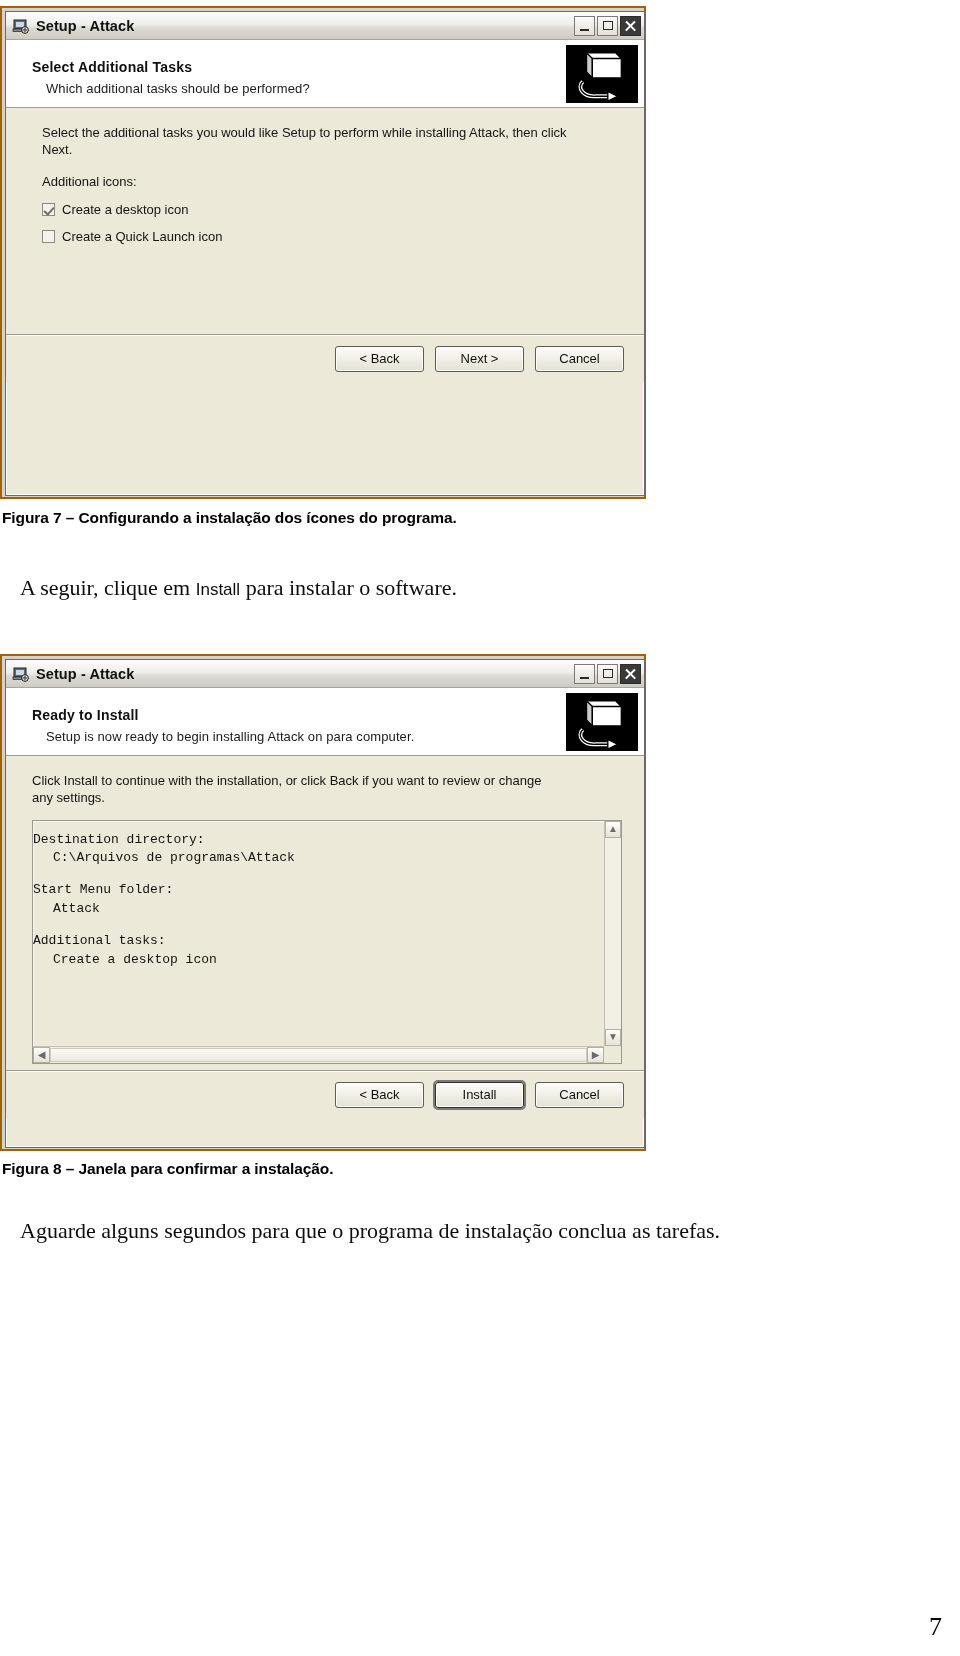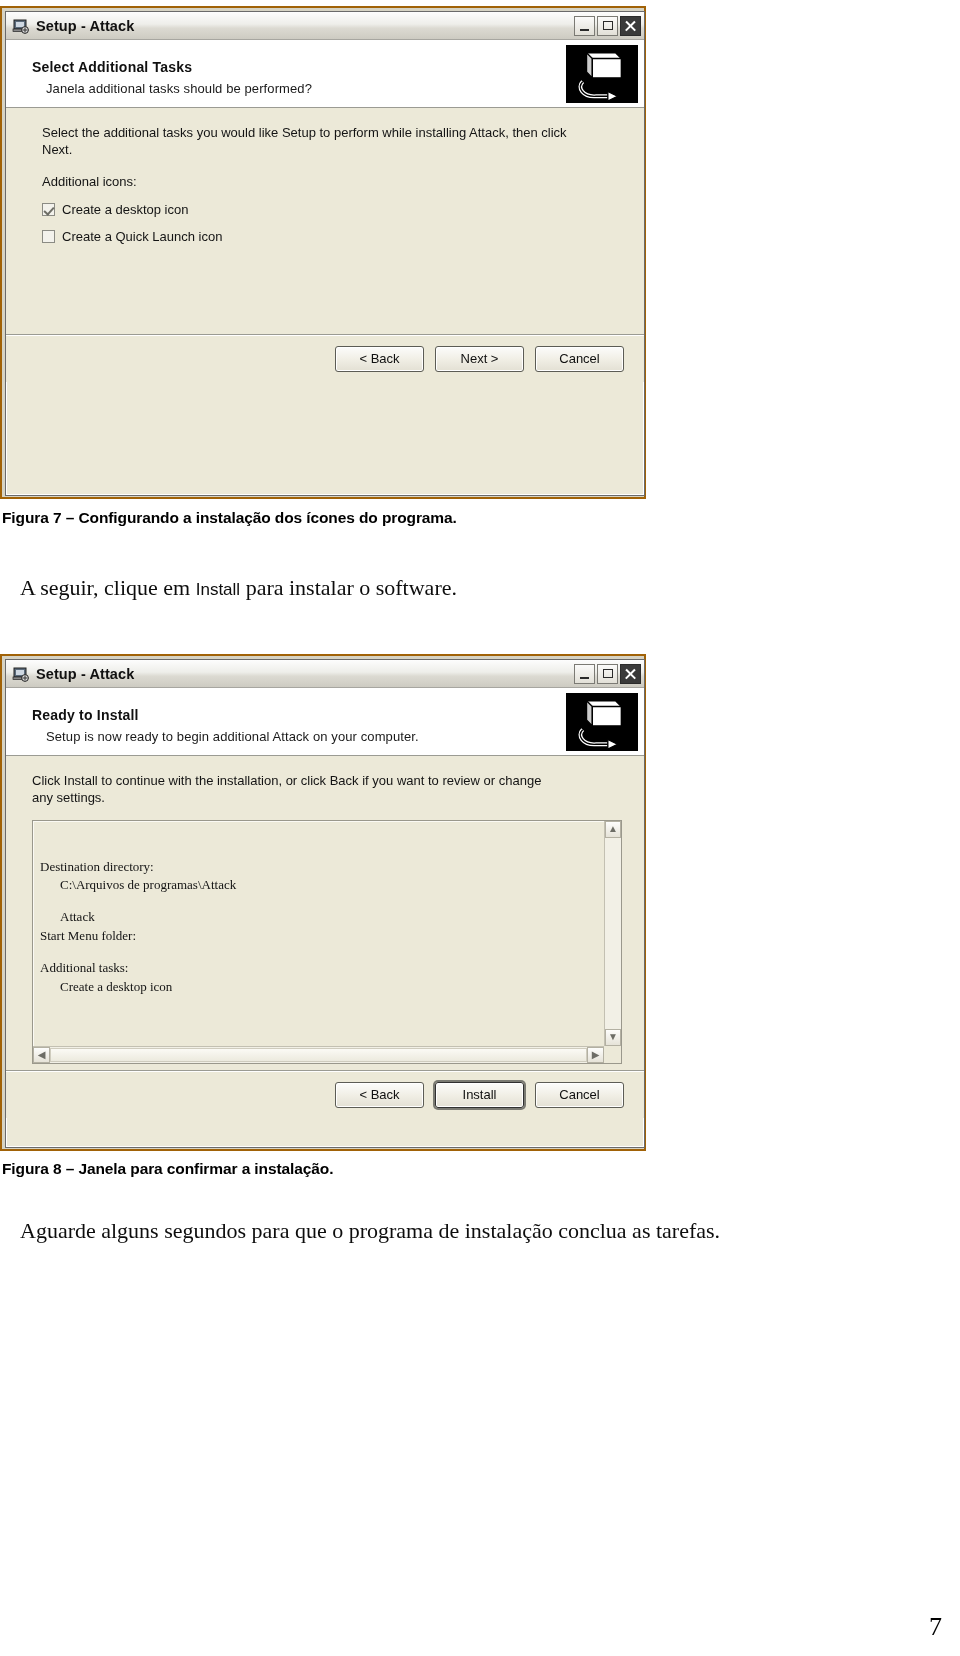--- a/index.html
+++ b/index.html
@@ -217,25 +217,24 @@
   .listbox {
     border: 1px solid #9a988c;
     background: #ece9d8;
     height: 244px;
     position: relative;
     box-sizing: border-box;
     box-shadow: 0 0 0 1px #fbfaf4 inset;
     margin-bottom: 2px;
   }
   .listbox-inner {
-    padding: 10px 0 0 7px;
-    font-family: Liberation Serif, serif;
+    padding: 10px 0 0 0;
+    font-family: Liberation Mono, monospace;
     font-size: 13px;
     line-height: 1.45;
-    margin-top: 27px;
   }
   .lb-line { white-space: pre; }
   .lb-indent { padding-left: 20px; }
   .lb-gap { height: 13px; }
   .vscroll {
     position: absolute;
     right: 0;
     top: 0;
     width: 17px;
     bottom: 17px;
@@ -345,21 +344,21 @@
         <div class="tbtn tbtn-close">
             <span class="glyph-x1"></span>
             <span class="glyph-x2"></span>
           </div>
       </div>
     </div>
 
     <div class="hdr">
       <div class="hdr-text">
         <div class="hdr-title">Select Additional Tasks</div>
-        <div class="hdr-sub">Janela additional tasks should be performed?</div>
+        <div class="hdr-sub">Which additional tasks should be performed?</div>
       </div>
       <div class="hdr-art">
         <svg viewBox="0 0 60 60" width="62" height="58">
           <polygon points="14,8 44,8 50,14 50,34 20,34 14,28" fill="#ffffff" stroke="#000" stroke-width="1.4"></polygon>
           <polygon points="14,8 14,28 20,34 20,14" fill="#cccccc" stroke="#000" stroke-width="1.4"></polygon>
           <polygon points="20,14 50,14 50,34 20,34" fill="#ffffff" stroke="#000" stroke-width="1.4"></polygon>
           <path d="M10 38 C4 44, 10 54, 24 53 L40 53" fill="none" stroke="#ffffff" stroke-width="4"></path>
           <path d="M10 38 C4 44, 10 54, 24 53 L40 53" fill="none" stroke="#000" stroke-width="1.4"></path>
           <polygon points="36,48 46,53 36,58" fill="#ffffff" stroke="#000" stroke-width="1.4"></polygon>
         </svg>
@@ -417,21 +416,21 @@
         <div class="tbtn tbtn-close">
             <span class="glyph-x1"></span>
             <span class="glyph-x2"></span>
           </div>
       </div>
     </div>
 
     <div class="hdr">
       <div class="hdr-text">
         <div class="hdr-title">Ready to Install</div>
-        <div class="hdr-sub">Setup is now ready to begin additional Attack on your computer.</div>
+        <div class="hdr-sub">Setup is now ready to begin installing Attack on para computer.</div>
       </div>
       <div class="hdr-art">
         <svg viewBox="0 0 60 60" width="62" height="58">
           <polygon points="14,8 44,8 50,14 50,34 20,34 14,28" fill="#ffffff" stroke="#000" stroke-width="1.4"></polygon>
           <polygon points="14,8 14,28 20,34 20,14" fill="#cccccc" stroke="#000" stroke-width="1.4"></polygon>
           <polygon points="20,14 50,14 50,34 20,34" fill="#ffffff" stroke="#000" stroke-width="1.4"></polygon>
           <path d="M10 38 C4 44, 10 54, 24 53 L40 53" fill="none" stroke="#ffffff" stroke-width="4"></path>
           <path d="M10 38 C4 44, 10 54, 24 53 L40 53" fill="none" stroke="#000" stroke-width="1.4"></path>
           <polygon points="36,48 46,53 36,58" fill="#ffffff" stroke="#000" stroke-width="1.4"></polygon>
         </svg>
@@ -439,22 +438,22 @@
     </div>
 
     <div class="body" style="height:314px;">
       <p style="max-width:520px; margin-bottom:13px;">Click Install to continue with the installation, or click Back if you want to review or change any settings.</p>
 
       <div class="listbox">
         <div class="listbox-inner">
           <div class="lb-line">Destination directory:</div>
           <div class="lb-line lb-indent">C:\Arquivos de programas\Attack</div>
           <div class="lb-gap"></div>
+          <div class="lb-line">Start Menu folder:</div>
           <div class="lb-line lb-indent">Attack</div>
-          <div class="lb-line">Start Menu folder:</div>
           <div class="lb-gap"></div>
           <div class="lb-line">Additional tasks:</div>
           <div class="lb-line lb-indent">Create a desktop icon</div>
         </div>
 
         <div class="vscroll">
           <div class="sb-btn sb-up">▲</div>
           <div class="sb-btn sb-down">▼</div>
         </div>
         <div class="hscroll">

